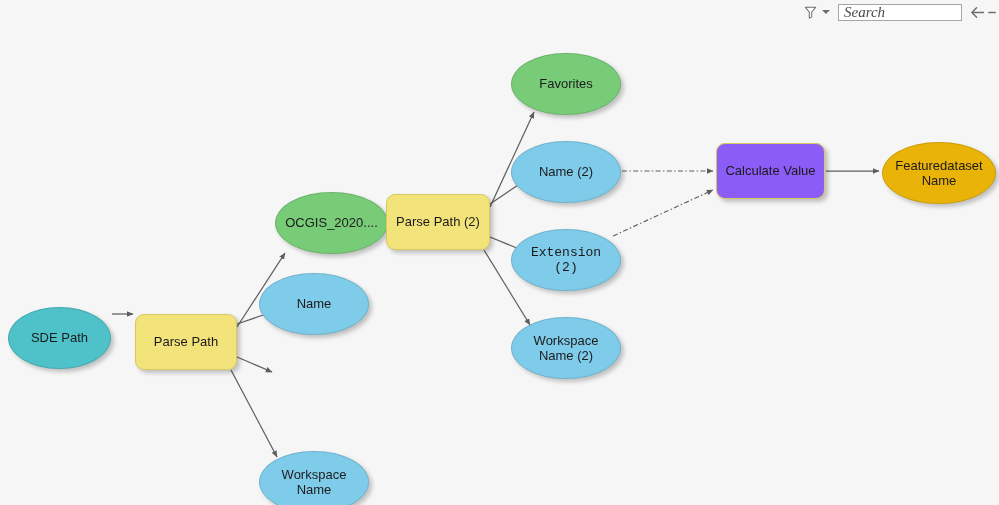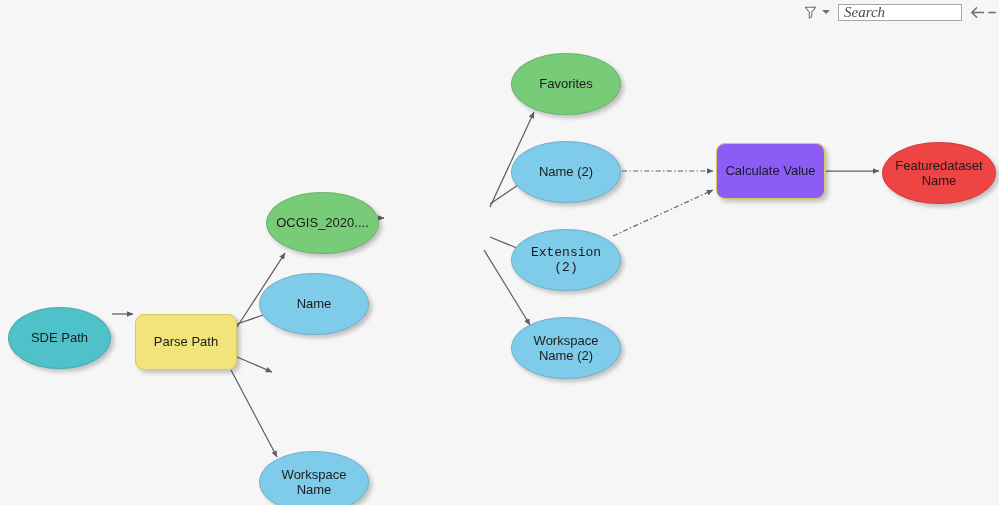--- a/index.html
+++ b/index.html
@@ -202,33 +202,36 @@
   </svg>
 
   <div class="node rect" style="left:135px; top:290px; width:102px; height:56px; background:#f2e37b;">
     <span class="lbl">Parse Path</span>
   </div>
 
   <div class="node ellipse" style="left:8px;  top:283px; width:103px; height:62px; background:#4fc1c9;">
     <span class="lbl">SDE Path</span>
   </div>
 
-  <div class="node ellipse" style="left:266px; top:168px; width:113px; height:62px; background:#78cc78;">
+  <div class="node ellipse" style="left:275px; top:168px; width:113px; height:62px; background:#78cc78;">
     <span class="lbl">OCGIS_2020....</span>
   </div>
 
   <div class="node ellipse" style="left:259px; top:249px; width:110px; height:62px; background:#7fcbea;">
     <span class="lbl">Name</span>
   </div>
 
 
   <div class="node ellipse" style="left:259px; top:427px; width:110px; height:62px; background:#7fcbea;">
     <span class="lbl">Workspace<br>Name</span>
   </div>
 
+  <div class="node rect" style="left:386px; top:170px; width:104px; height:56px; background:#f2e37b;">
+    <span class="lbl">Parse Path (2)</span>
+  </div>
 
   <div class="node ellipse" style="left:511px; top:29px; width:110px; height:62px; background:#78cc78;">
     <span class="lbl">Favorites</span>
   </div>
 
   <div class="node ellipse" style="left:511px; top:117px; width:110px; height:62px; background:#7fcbea;">
     <span class="lbl">Name (2)</span>
   </div>
 
   <div class="node ellipse" style="left:511px; top:205px; width:110px; height:62px; background:#7fcbea;font-family:Liberation Mono, monospace;">
@@ -236,17 +239,17 @@
   </div>
 
   <div class="node ellipse" style="left:511px; top:293px; width:110px; height:62px; background:#7fcbea;">
     <span class="lbl">Workspace<br>Name (2)</span>
   </div>
 
   <div class="node rect" style="left:716px; top:119px; width:109px; height:56px; background:#8b5cf6;">
     <span class="lbl">Calculate Value</span>
   </div>
 
-  <div class="node ellipse" style="left:882px; top:118px; width:114px; height:62px; background:#ef4444;">
+  <div class="node ellipse" style="left:882px; top:118px; width:114px; height:62px; background:#eab308;">
     <span class="lbl">Featuredataset<br>Name</span>
   </div>
 
 </div>
 
 </body></html>

